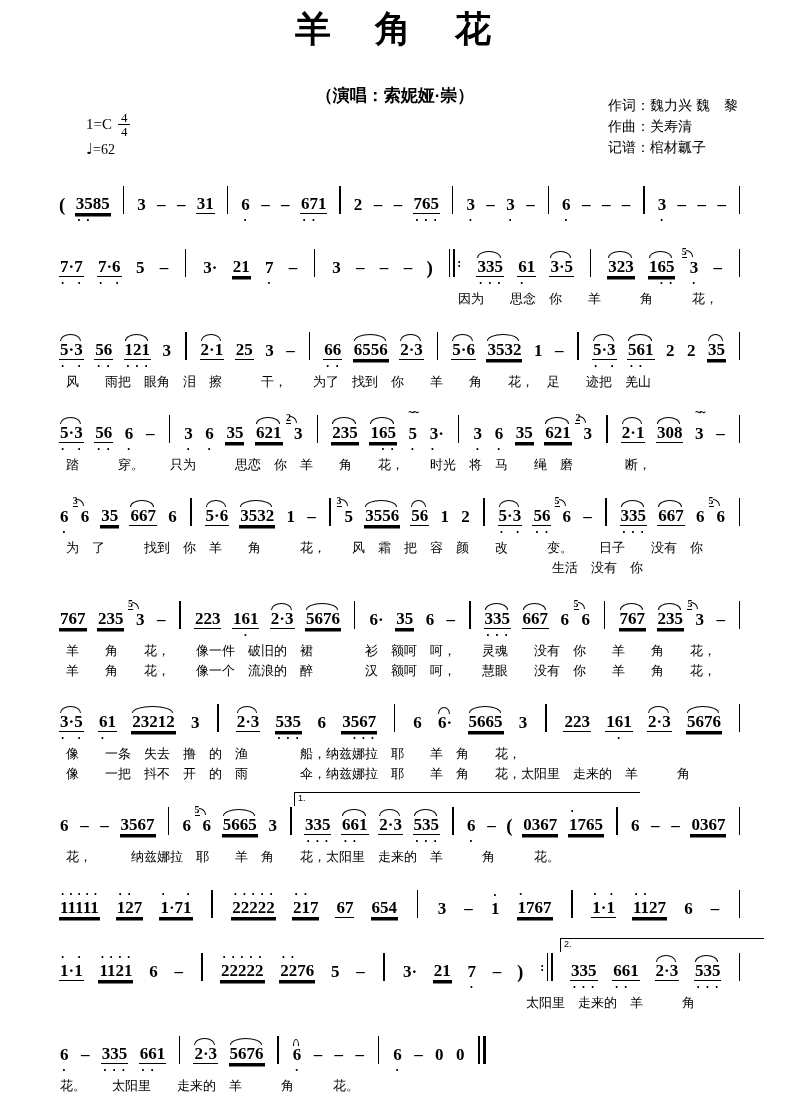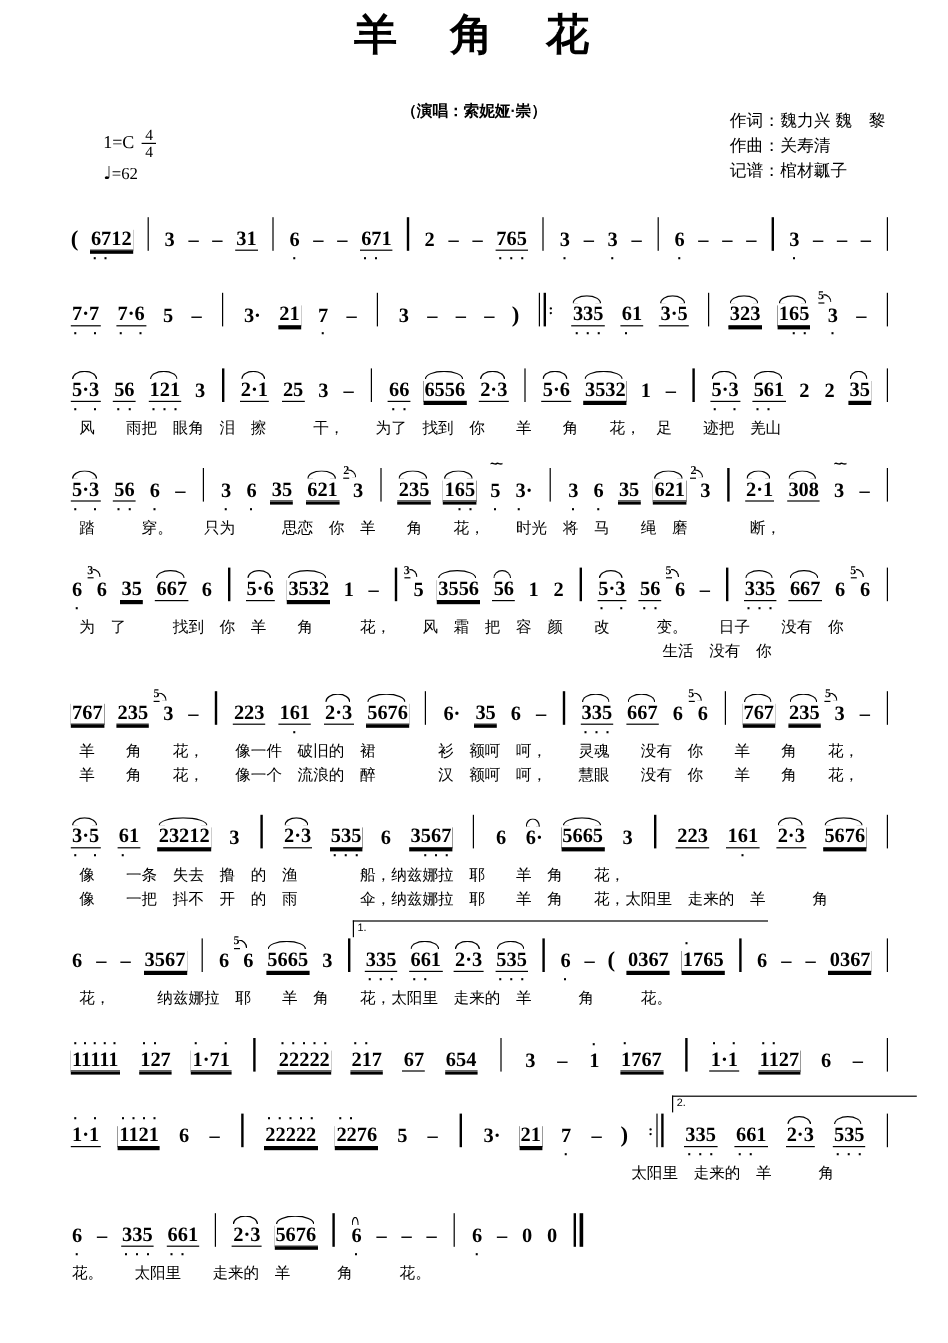--- a/index.html
+++ b/index.html
@@ -1,20 +1,20 @@
 <!DOCTYPE html>
 <html><head>
 <meta charset="utf-8">
 <style>
   html,body{margin:0;padding:0;background:#fff;}
   .page{position:relative;width:790px;height:1119px;background:#fff;overflow:hidden;
         font-family:"Liberation Sans",sans-serif;color:#000;}
   .title{ text-align:center;font-family:"Liberation Serif",serif;font-weight:bold;
           font-size:36px;padding-top:5px;letter-spacing:4px;}
-  .subtitle{text-align:center;font-weight:bold;font-size:13px;margin-top:30px;}
+  .subtitle{text-align:center;font-weight:bold;font-size:17px;margin-top:30px;}
   .meta-row{position:relative;height:66px;}
   .keyblock{position:absolute;left:86px;top:4px;font-size:15px;font-family:"Liberation Serif",serif;}
   .keyline{display:flex;align-items:center;gap:6px;font-family:Liberation Serif, serif;}
   .meter{display:inline-flex;flex-direction:column;text-align:center;font-size:13px;line-height:13px;}
   .meter .num{border-bottom:1px solid #000;padding:0 3px;}
   .tempo{margin-top:2px;font-size:14px;}
   .tempo .nq{font-family:"DejaVu Sans",sans-serif;font-size:15px;}
   .credits{position:absolute;right:52px;top:-12px;font-size:14px;line-height:21px;}
   
   .score{margin:0 46px 0 58px;}
@@ -76,21 +76,21 @@
       <div>作曲：关寿清</div>
       <div>记谱：棺材瓤子</div>
     </div>
   </div>
   <div class="score">
       <div class="system sys1">
         <div class="notes-row">
           <div class="paren">(</div>
           <div class="grp u2">
             <div class="drow da"></div>
-            <div class="chars">6712</div>
+            <div class="chars">3585</div>
             <div class="drow db">
               <span>·</span>
               <span>·</span>
               <span>&nbsp;</span>
               <span>&nbsp;</span>
             </div>
           </div>
           <div class="bar">
             <span class="bl"></span>
           </div>
@@ -389,20 +389,21 @@
           </div>
           <div class="grp dash">
             <div class="drow da"></div>
             <div class="chars">–</div>
             <div class="drow db"></div>
           </div>
           <div class="bar">
             <span class="bl"></span>
           </div>
         </div>
+        <div class="lyr lyr1">因为　　思念　你　　羊　　　角　　　花，</div>
       </div>
       <div class="system sys3">
         <div class="notes-row">
           <div class="grp u1">
             <div class="slur"></div>
             <div class="drow da"></div>
             <div class="chars">5·3</div>
             <div class="drow db">
               <span>·</span>
               <span>&nbsp;</span>

